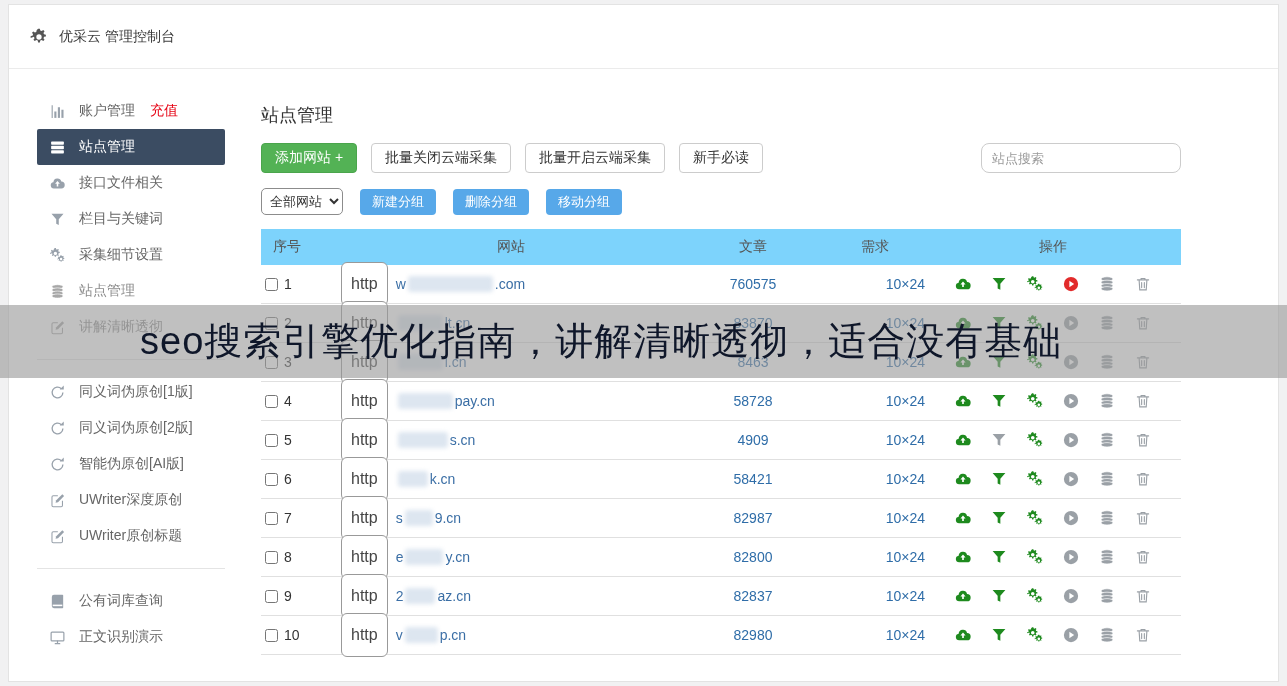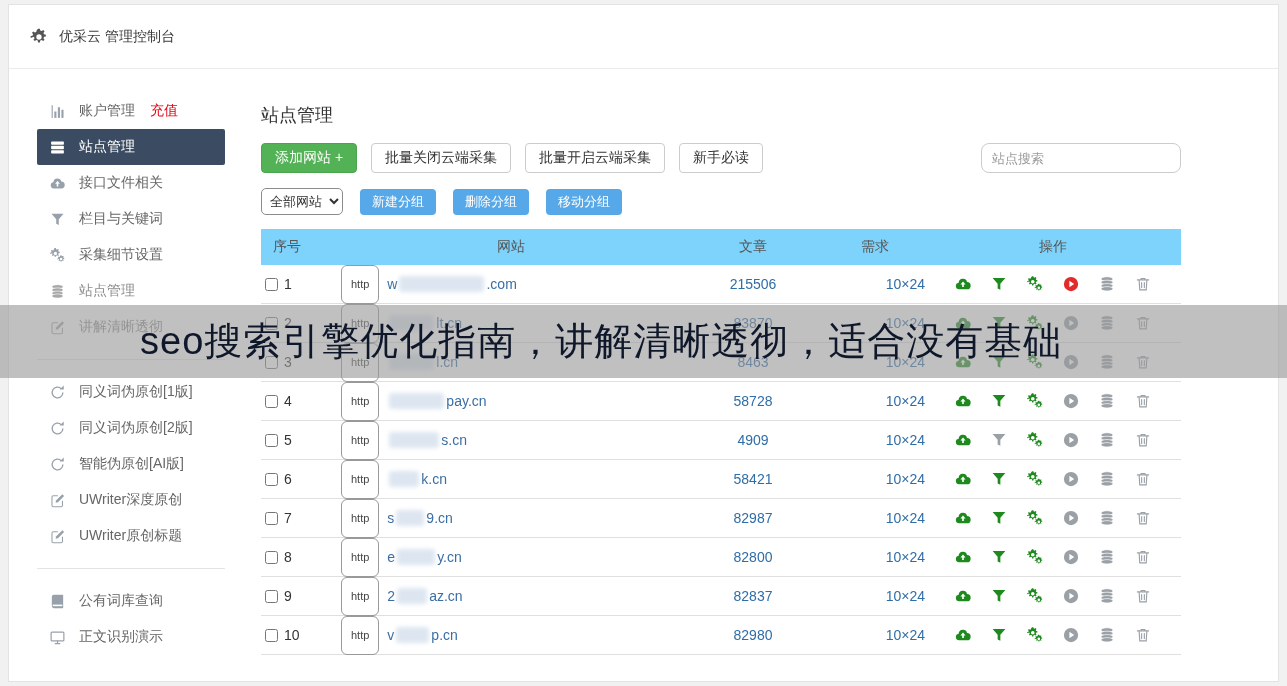--- a/index.html
+++ b/index.html
@@ -37,21 +37,21 @@
   .thead{display:flex;align-items:center;background:#7dd3fc;height:36px;color:#555;}
   .th0{width:80px;padding-left:12px;box-sizing:border-box;}
   .th1{width:340px;text-align:center;}
   .th2{width:144px;text-align:center;}
   .th3{width:100px;text-align:center;font-family:Liberation Mono, monospace;}
   .th4{width:256px;text-align:center;}
   .trow{display:flex;align-items:center;height:38px;border-bottom:1px solid #e0e0e0;}
   .c-idx{width:80px;display:flex;align-items:center;gap:6px;padding-left:4px;box-sizing:border-box;color:#333;}
   .c-idx input{margin:0;width:13px;height:13px;}
   .c-site{width:340px;display:flex;align-items:center;box-sizing:border-box;}
-  .http-badge{border:1px solid #999;border-radius:6px;padding:13px 9px;font-size:11px;color:#444;line-height:1;background:#fff;cursor:pointer;}
+  .http-badge{border:1px solid #999;border-radius:6px;padding:13px 9px;font-size:16px;color:#444;line-height:1;background:#fff;cursor:pointer;}
   .domain{margin-left:8px;color:#3a6ea5;text-decoration:none;display:flex;align-items:center;cursor:pointer;}
   .d-blur{display:inline-block;height:16px;background:#dde6f0;border-radius:3px;filter:blur(2px);margin:0 2px;}
   .c-art{width:144px;text-align:center;color:#2f6da8;cursor:pointer;}
   .c-dem{width:100px;text-align:right;color:#2f6da8;}
   .c-ops{width:256px;display:flex;justify-content:center;align-items:center;gap:18px;}
   .op{width:18px;height:18px;cursor:pointer;}
   .op svg{width:18px;height:18px;display:block;}
   
   .overlay-band{position:absolute;left:0;top:305px;width:1287px;height:73px;background:rgba(153,153,153,0.62);z-index:20;}
   .overlay-text{line-height:73px;font-size:38px;padding-left:140px;white-space:nowrap;letter-spacing:1px;color:#ff0000;}
@@ -267,21 +267,21 @@
       <span class="idx">1</span>
     </div>
     <div class="c-site">
       <span class="http-badge">http</span>
       <a class="domain">
         <span class="d-prefix">w</span>
         <span class="d-blur" style="width: 85px;"></span>
         <span class="d-suffix">.com</span>
       </a>
     </div>
-    <div class="c-art">215506</div>
+    <div class="c-art">760575</div>
     <div class="c-dem">10×24</div>
     <div class="c-ops">
                   <span class="op">
                     <svg viewBox="0 0 24 24" aria-hidden="true">
                       <path fill="#1e8a1e" d="M6.8 19a4.4 4.4 0 0 1-.6-8.75 5.7 5.7 0 0 1 11.2-.95A4 4 0 0 1 17.3 19z"></path>
                       <path fill="#fff" d="M12 8.6l3.4 3.9h-2.3v3.6h-2.2v-3.6H8.6z"></path>
                     </svg>
                   </span>
                   <span class="op">
                     <svg viewBox="0 0 24 24" aria-hidden="true">

